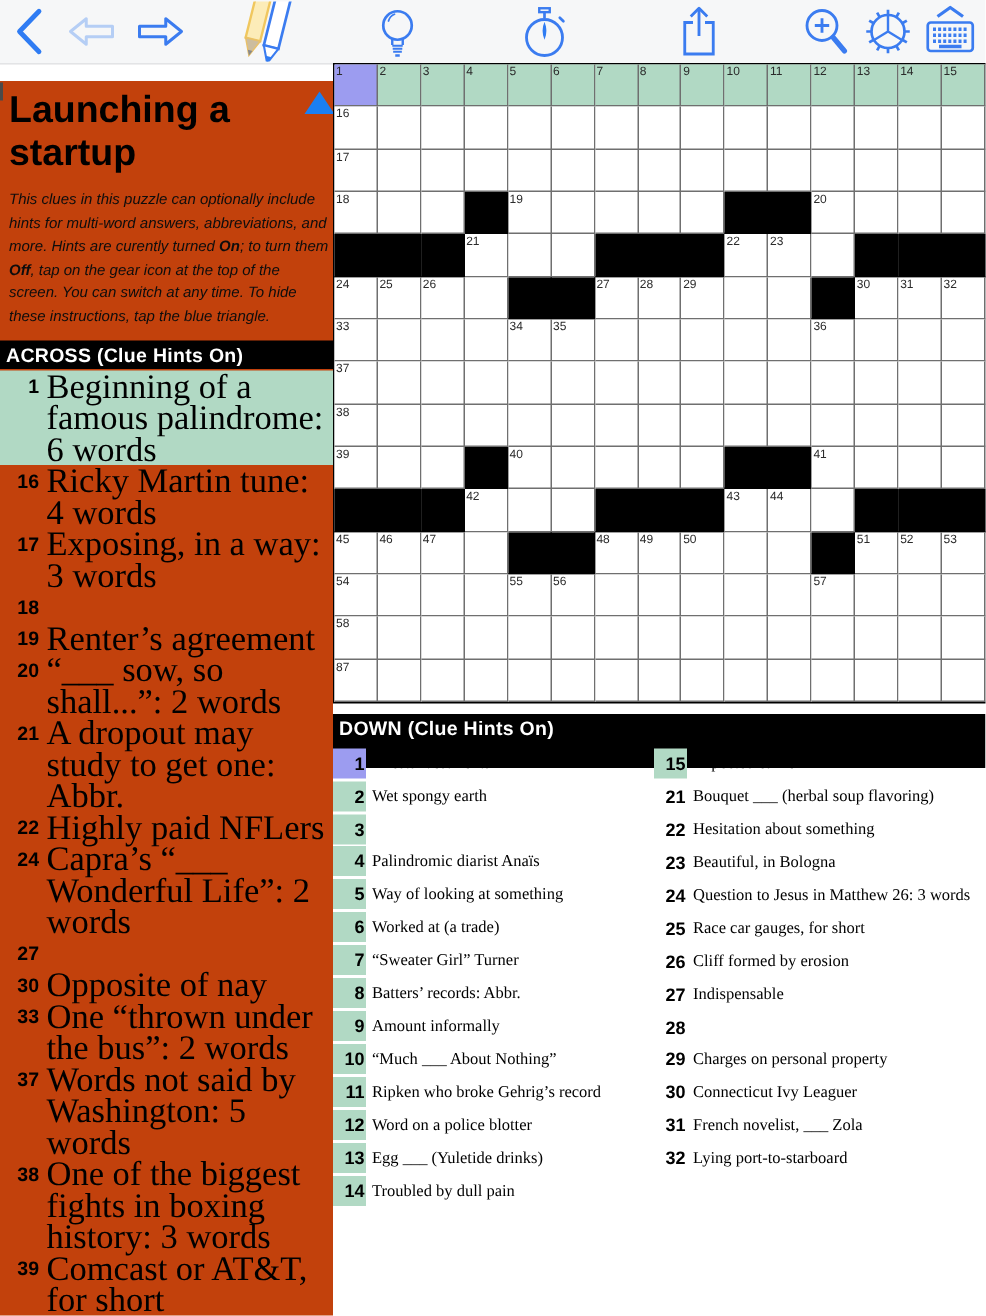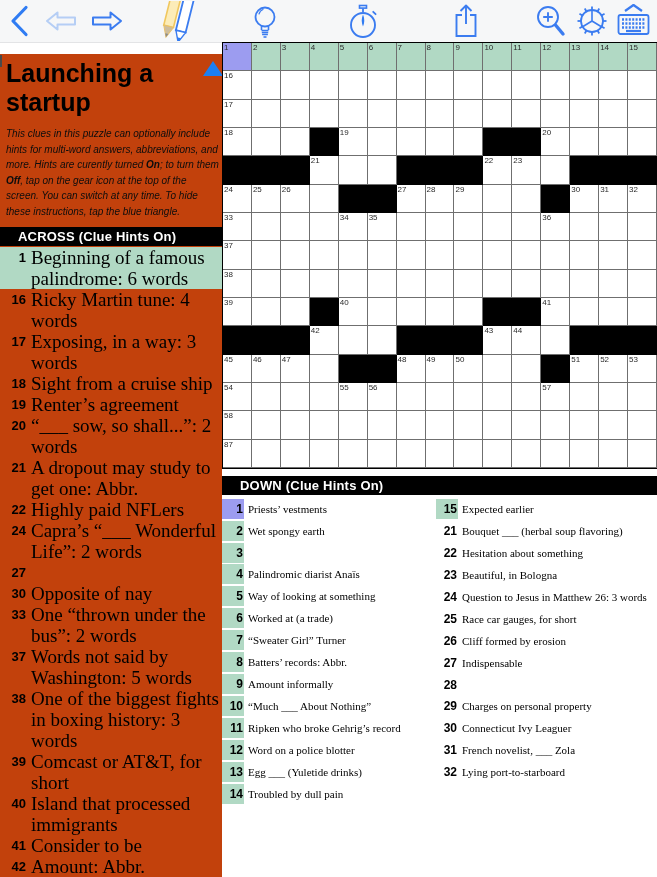--- a/index.html
+++ b/index.html
@@ -14,42 +14,42 @@
   
   .sidebar{position:absolute;left:0;top:54px;width:222px;height:835px;
            overflow:hidden;background:#c2410c;}
   .scroll-dot{position:absolute;left:0;top:1px;width:2px;height:12px;background:#4a4a4a;}
   .title{margin:5px 4px 0 6px;font-size:25px;line-height:29px;font-weight:bold;color:#000;}
   .triangle{position:absolute;left:203px;top:7px;width:0;height:0;
             border-left:10px solid transparent;border-right:10px solid transparent;
             border-bottom:15px solid #1b7ff2;cursor:pointer;}
   .instructions{margin:9px 3px 0 6px;font-style:italic;font-size:10px;line-height:15.6px;color:#0d0d0d;}
   .black-bar{background:#000;color:#fff;font-weight:bold;font-size:13px;line-height:19px;
-             padding-left:18px;letter-spacing:.2px;}
+             padding-left:4px;letter-spacing:.2px;}
   .across-bar{margin-top:7px;width:218px;}
   .clue-list{margin-top:1px;}
   .clue-row{display:flex;}
   .clue-row.hl{background:#b1d9c4;}
   .clue-row .num{flex:0 0 26px;text-align:right;padding-right:5px;
                  font-weight:bold;font-size:13px;line-height:21px;color:#000;}
-  .clue-row .txt{flex:1;font-family:"Liberation Serif",serif;font-size:19px;line-height:21px;color:#000;
+  .clue-row .txt{flex:1;font-family:"Liberation Serif",serif;font-size:23px;line-height:21px;color:#000;
                  padding-right:2px;}
 
   
   .grid{position:absolute;left:222px;top:42px;width:434px;height:425px;
         display:grid;grid-template-columns:repeat(15,1fr);grid-template-rows:repeat(15,1fr);
         border:1px solid #000;background:#fff;}
   .cell{position:relative;border-right:1px solid #6f6f6f;border-bottom:1px solid #6f6f6f;background:#fff;}
   .cell.black{background:#000;border-color:#000;}
   .cell.sel{background:#9c9cf0;}
   .cell.word{background:#b1d9c4;}
   .cell .cnum{position:absolute;left:1px;top:0;font-size:8px;line-height:9px;color:#2b2b2b;}
 
   
-  .down-bar{position:absolute;left:222px;top:476px;width:435px;height:19px;box-sizing:border-box;}
+  .down-bar{position:absolute;left:222px;top:476px;width:435px;height:36px;box-sizing:border-box;}
   .down-cols{position:absolute;left:222px;top:498px;width:435px;height:379px;display:flex;overflow:hidden;}
   .dcol{overflow:hidden;}
   .dcol1{width:214px;}
   .dcol2{width:221px;}
   .dclue{display:flex;}
   .dclue .dnum{flex:0 0 20px;text-align:right;font-weight:bold;font-size:12px;
                line-height:20px;height:20px;margin:1px 4px 0 0;padding:0 1px;color:#000;}
   .dclue .dnum.hl{background:#b1d9c4;}
   .dclue .dnum.sel{background:#9c9cf0;}
   .dclue .dtxt{flex:1;font-family:"Liberation Serif",serif;font-size:11px;line-height:22px;color:#000;}
@@ -167,21 +167,20 @@
       <div class="clue-row">
         <div class="num">16</div>
         <div class="txt">Ricky Martin tune: 4 words</div>
       </div>
       <div class="clue-row">
         <div class="num">17</div>
         <div class="txt">Exposing, in a way: 3 words</div>
       </div>
       <div class="clue-row">
         <div class="num">18</div>
-        <div class="txt">Sight from a cruise ship</div>
       </div>
       <div class="clue-row">
         <div class="num">19</div>
         <div class="txt">Renter’s agreement</div>
       </div>
       <div class="clue-row">
         <div class="num">20</div>
         <div class="txt">“___ sow, so shall...”: 2 words</div>
       </div>
       <div class="clue-row">

